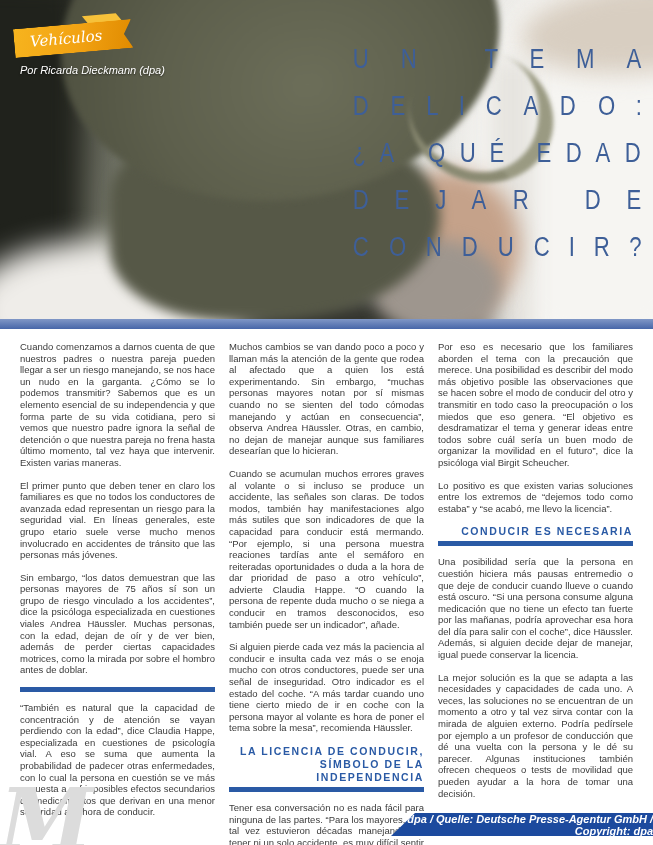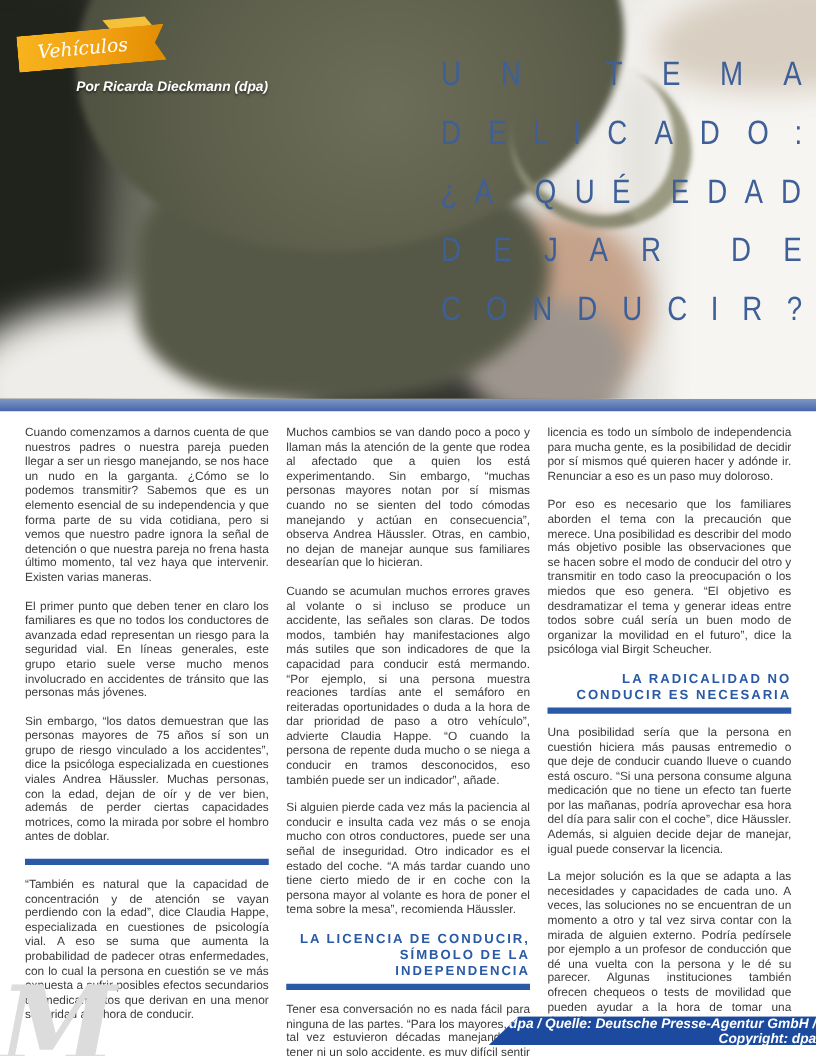--- a/index.html
+++ b/index.html
@@ -27,22 +27,22 @@
       transform:rotate(18deg);filter:blur(2px);}
 
   
   .ribbon-wrap{position:absolute;left:14px;top:24px;transform:rotate(-5deg);}
   .ribbon{position:relative;background:linear-gradient(105deg,#f7b41e 0%,#f2a213 55%,#e08b00 100%);
           color:#fff;font-family:"DejaVu Serif","Liberation Serif",serif;font-style:italic;
           font-size:15px;padding:5px 30px 6px 16px;
           clip-path:polygon(0 0,100% 0,93% 50%,100% 100%,0 100%);}
   .ribbon-fold{position:absolute;left:74px;top:-7px;width:34px;height:12px;background:#f6c13a;
           transform:skewX(35deg);z-index:-1;}
-  .byline{position:absolute;left:20px;top:64px;color:#ffffff;font-weight:700;font-style:italic;
-          font-size:11px;text-shadow:0 1px 2px rgba(0,0,0,.55);margin-left:41px;}
+  .byline{position:absolute;left:20px;top:64px;color:#ffffff;font-weight:400;font-style:italic;
+          font-size:11px;text-shadow:0 1px 2px rgba(0,0,0,.55);}
 
   
   .title{position:absolute;right:10px;top:36px;width:292px;color:#3e5f98;}
   .title-line{display:flex;justify-content:space-between;font-size:27px;line-height:47px;
           font-weight:400;white-space:nowrap;}
   .title-line span{display:inline-block;transform:scaleX(.82);}
 
   
   .stripe{height:10px;background:linear-gradient(to bottom,#8097c6,#4766a8);}
 
@@ -168,24 +168,23 @@
       <p>Si alguien pierde cada vez más la paciencia al conducir e insulta cada vez más o se enoja mucho con otros conductores, puede ser una señal de inseguridad. Otro indicador es el estado del coche. “A más tardar cuando uno tiene cierto miedo de ir en coche con la persona mayor al volante es hora de poner el tema sobre la mesa”, recomienda Häussler.</p>
       <div class="col-heading">
         <div>LA LICENCIA DE CONDUCIR,</div>
         <div>SÍMBOLO DE LA INDEPENDENCIA</div>
       </div>
       <div class="rule"></div>
       <p>Tener esa conversación no es nada fácil para ninguna de las partes. “Para los mayores, que tal vez estuvieron décadas manejando sin tener ni un solo accidente, es muy difícil sentir que se les señala algo que supuestamente hacen mal”, observa Happe. También sucede que la</p>
     </div>
 
     <div class="col">
-      <p>licencia es todo un símbolo de independencia para mucha gente, es la posibilidad de decidir por sí mismos qué quieren hacer y adónde ir. Renunciar a eso es un paso muy doloroso.</p>
       <p>Por eso es necesario que los familiares aborden el tema con la precaución que merece. Una posibilidad es describir del modo más objetivo posible las observaciones que se hacen sobre el modo de conducir del otro y transmitir en todo caso la preocupación o los miedos que eso genera. “El objetivo es desdramatizar el tema y generar ideas entre todos sobre cuál sería un buen modo de organizar la movilidad en el futuro”, dice la psicóloga vial Birgit Scheucher.</p>
+      <p>Lo positivo es que existen varias soluciones entre los extremos de “dejemos todo como estaba” y “se acabó, me llevo la licencia”.</p>
       <div class="col-heading">
-        <div>LA RADICALIDAD NO</div>
         <div>CONDUCIR ES NECESARIA</div>
       </div>
       <div class="rule"></div>
       <p>Una posibilidad sería que la persona en cuestión hiciera más pausas entremedio o que deje de conducir cuando llueve o cuando está oscuro. “Si una persona consume alguna medicación que no tiene un efecto tan fuerte por las mañanas, podría aprovechar esa hora del día para salir con el coche”, dice Häussler. Además, si alguien decide dejar de manejar, igual puede conservar la licencia.</p>
       <p>La mejor solución es la que se adapta a las necesidades y capacidades de cada uno. A veces, las soluciones no se encuentran de un momento a otro y tal vez sirva contar con la mirada de alguien externo. Podría pedírsele por ejemplo a un profesor de conducción que dé una vuelta con la persona y le dé su parecer. Algunas instituciones también ofrecen chequeos o tests de movilidad que pueden ayudar a la hora de tomar una decisión.</p>
     </div>
   </div>
 
   <div class="watermark">M</div>
   <div class="footer-left">

